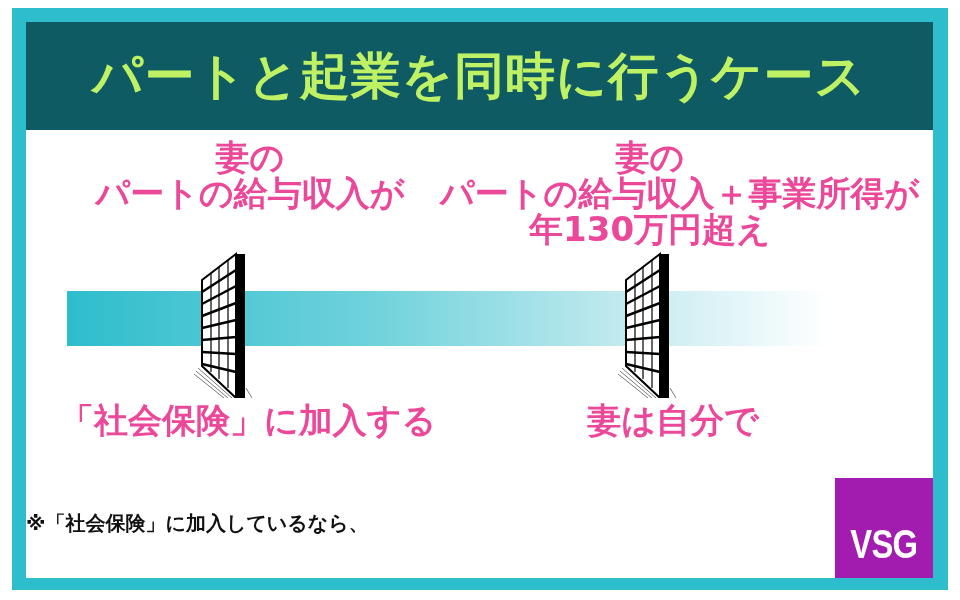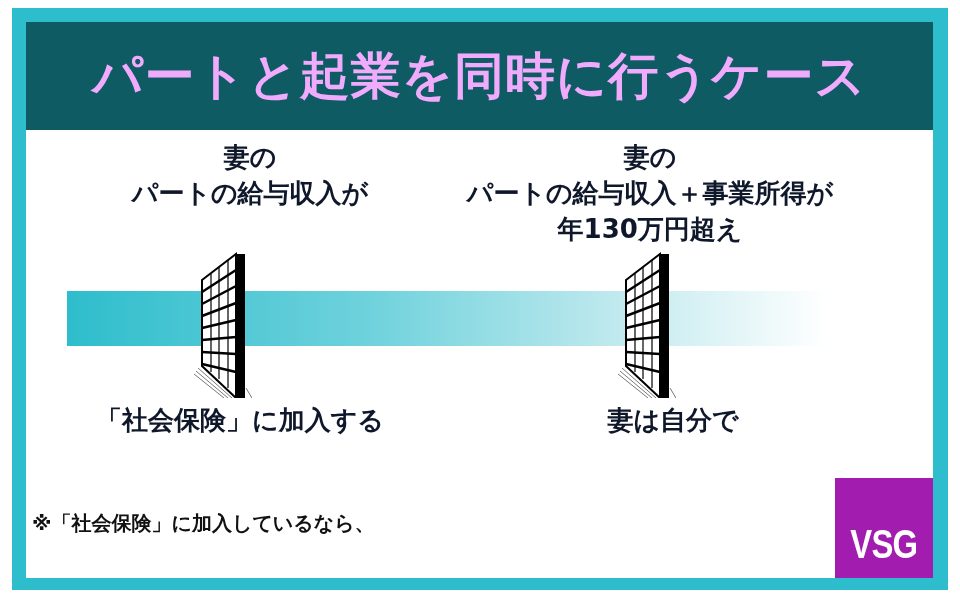--- a/index.html
+++ b/index.html
@@ -13,35 +13,35 @@
     }
     .panel {
       position: absolute; left: 26px; top: 22px; width: 907px; height: 556px;
       background: #ffffff;
     }
     .header {
       position: absolute; left: 26px; top: 22px; width: 907px; height: 108px;
       background: #0f5b63; display: flex; align-items: center; justify-content: center;
     }
     .header h1 {
-      margin: 0; color: #f0abfc; font-weight: bold; font-size: 50px; letter-spacing: 1px;
+      margin: 0; color: #bef264; font-weight: bold; font-size: 50px; letter-spacing: 1px;
       font-family: "DejaVu Sans", sans-serif;
     }
     .label {
-      position: absolute; text-align: center; color: #0f172a; font-weight: bold;
-      font-size: 26px; line-height: 36px; font-family: "DejaVu Sans", sans-serif;
+      position: absolute; text-align: center; color: #ec4899; font-weight: bold;
+      font-size: 34px; line-height: 36px; font-family: "DejaVu Sans", sans-serif;
     }
     .label div { white-space: nowrap; }
     .bar {
       position: absolute; left: 67px; top: 291px; width: 761px; height: 55px;
       background: linear-gradient(to right, #2ebdcc 0%, #6fd2dc 40%, #bfe9ee 72%, #ffffff 100%);
     }
     .wall { position: absolute; }
     .note {
-      position: absolute; left: 32px; top: 507px; color: #111; font-weight: bold;
+      position: absolute; left: 26px; top: 507px; color: #111; font-weight: bold;
       font-size: 20px; line-height: 32px; font-family: "DejaVu Sans", sans-serif;
     }
     .note div { white-space: nowrap; }
     .badge {
       position: absolute; left: 835px; top: 478px; width: 98px; height: 100px;
       background: #a21caf; display: flex; align-items: flex-end; justify-content: center;
     }
     .badge span {
       color: #ffffff; font-weight: bold; font-size: 40px; line-height: 40px; margin-bottom: 14px;
       font-family: "Liberation Sans", sans-serif; transform: scaleX(0.82); letter-spacing: -1px;

